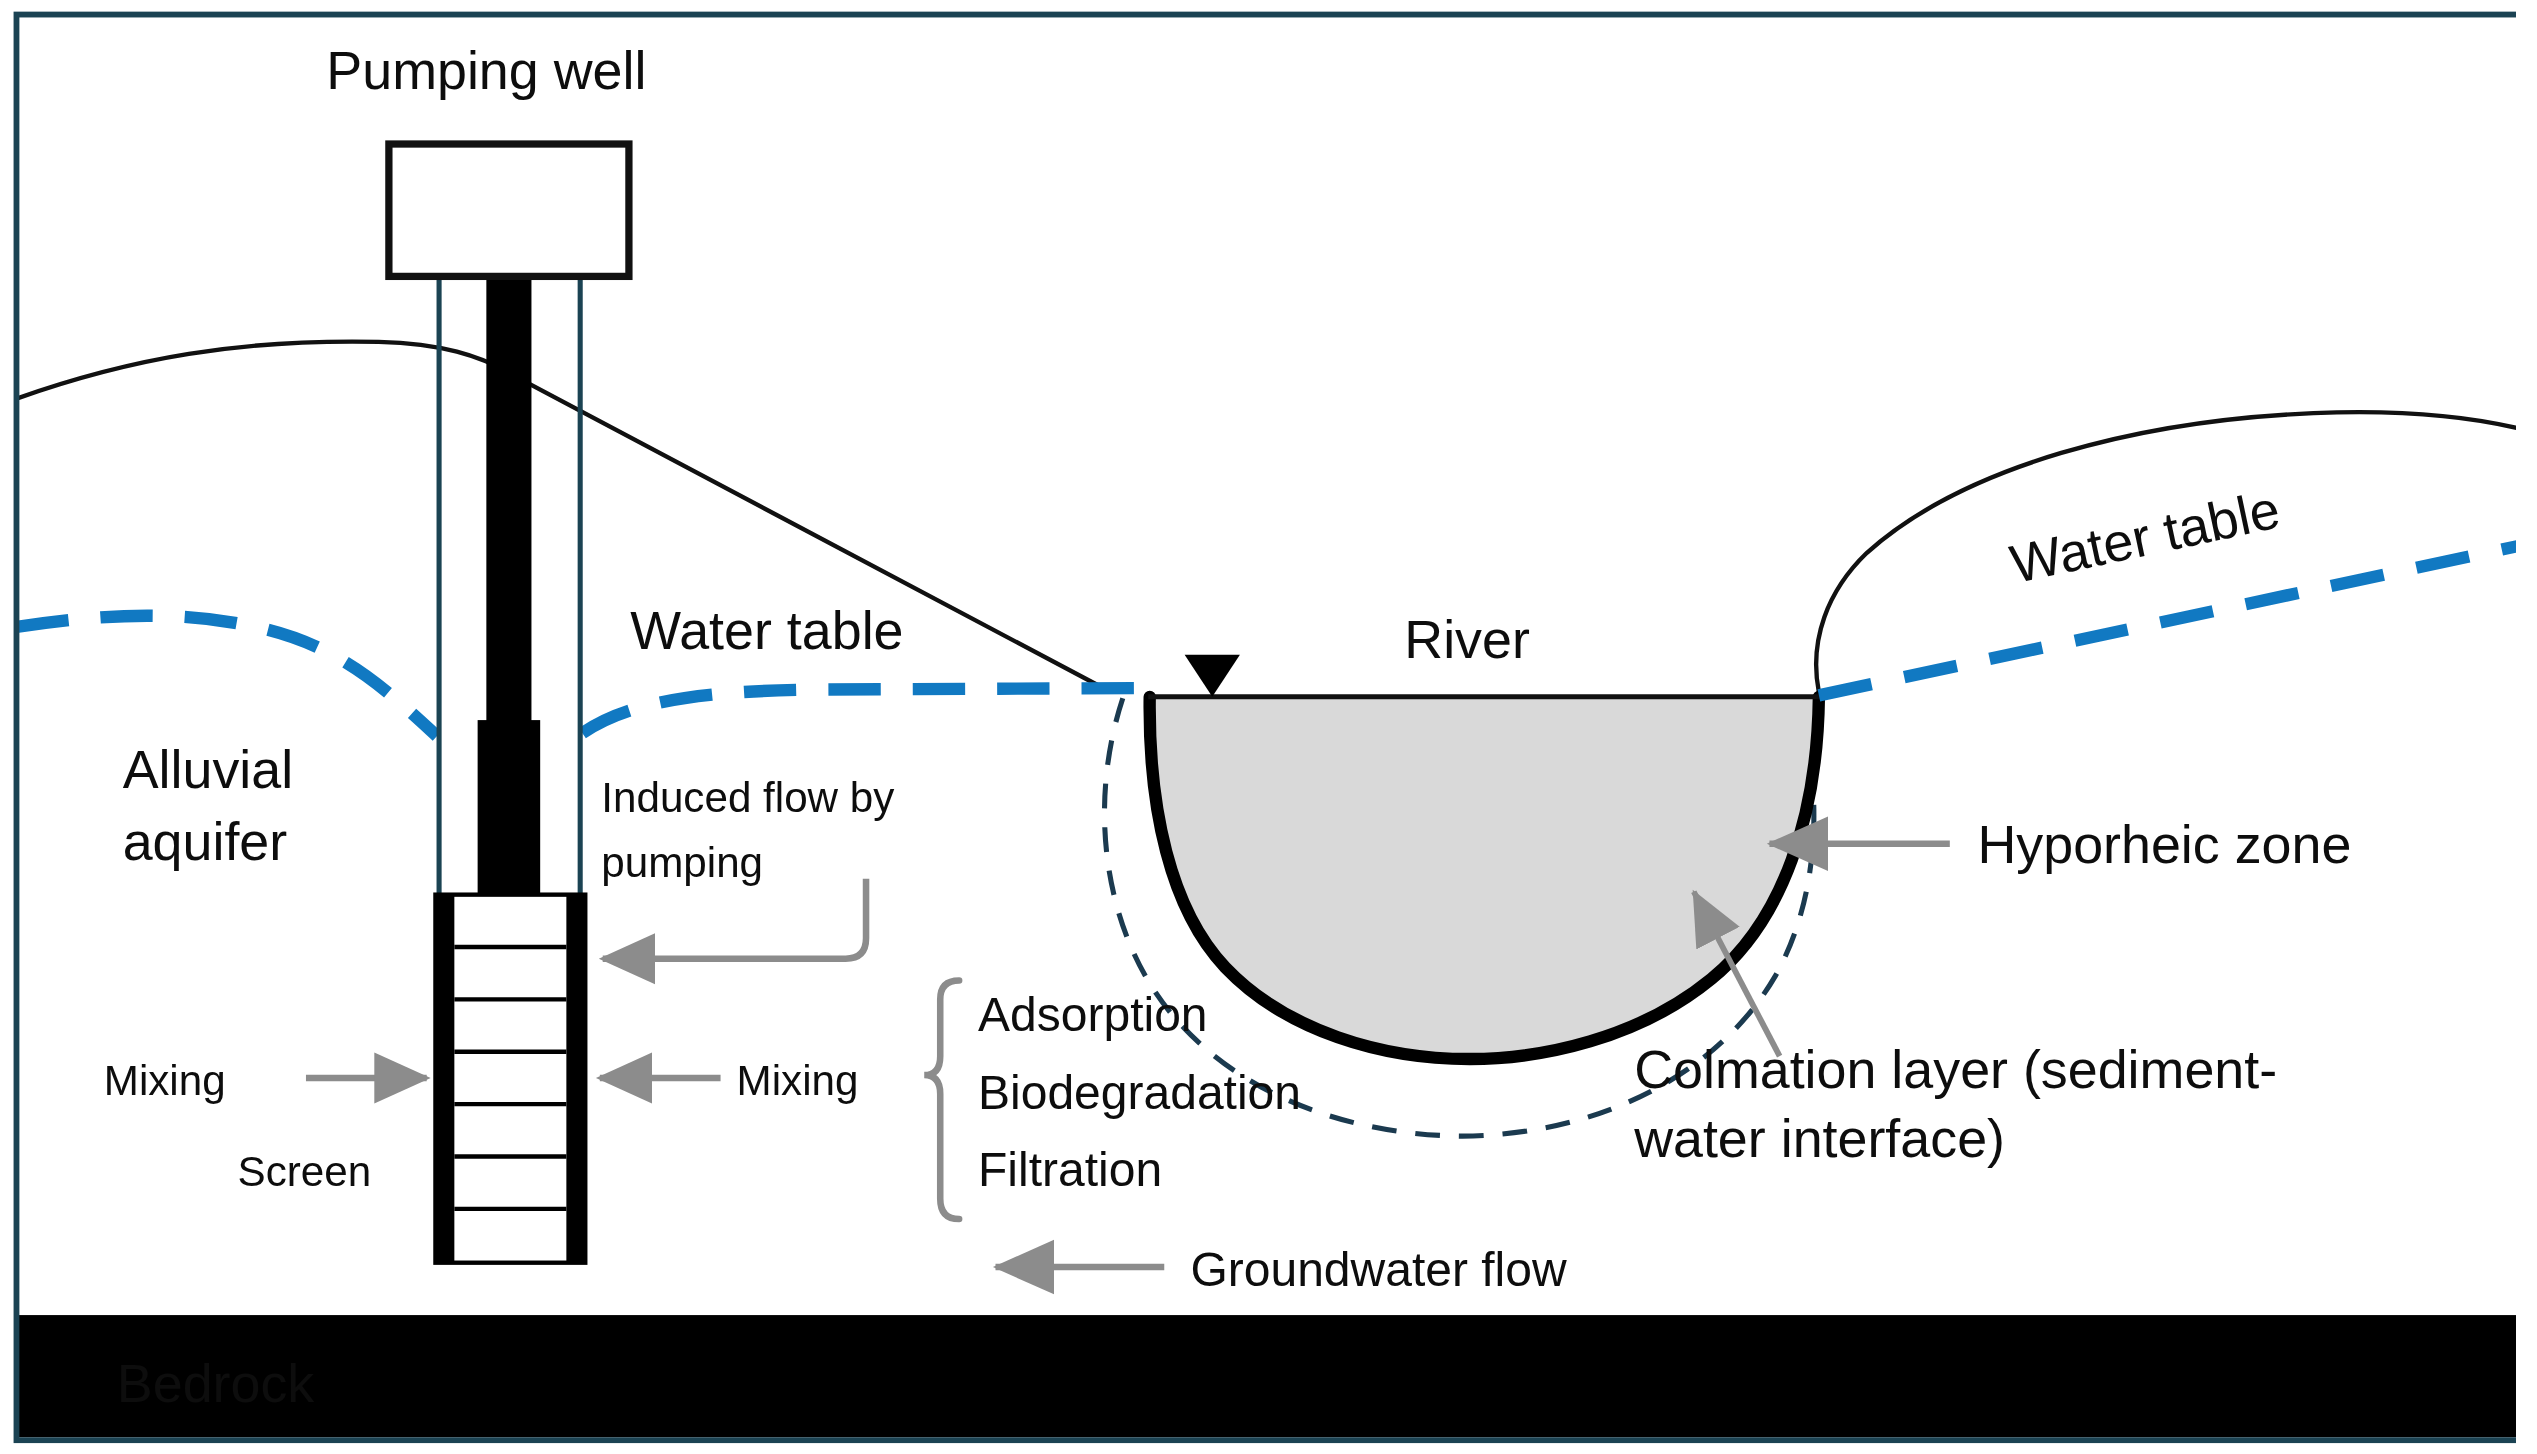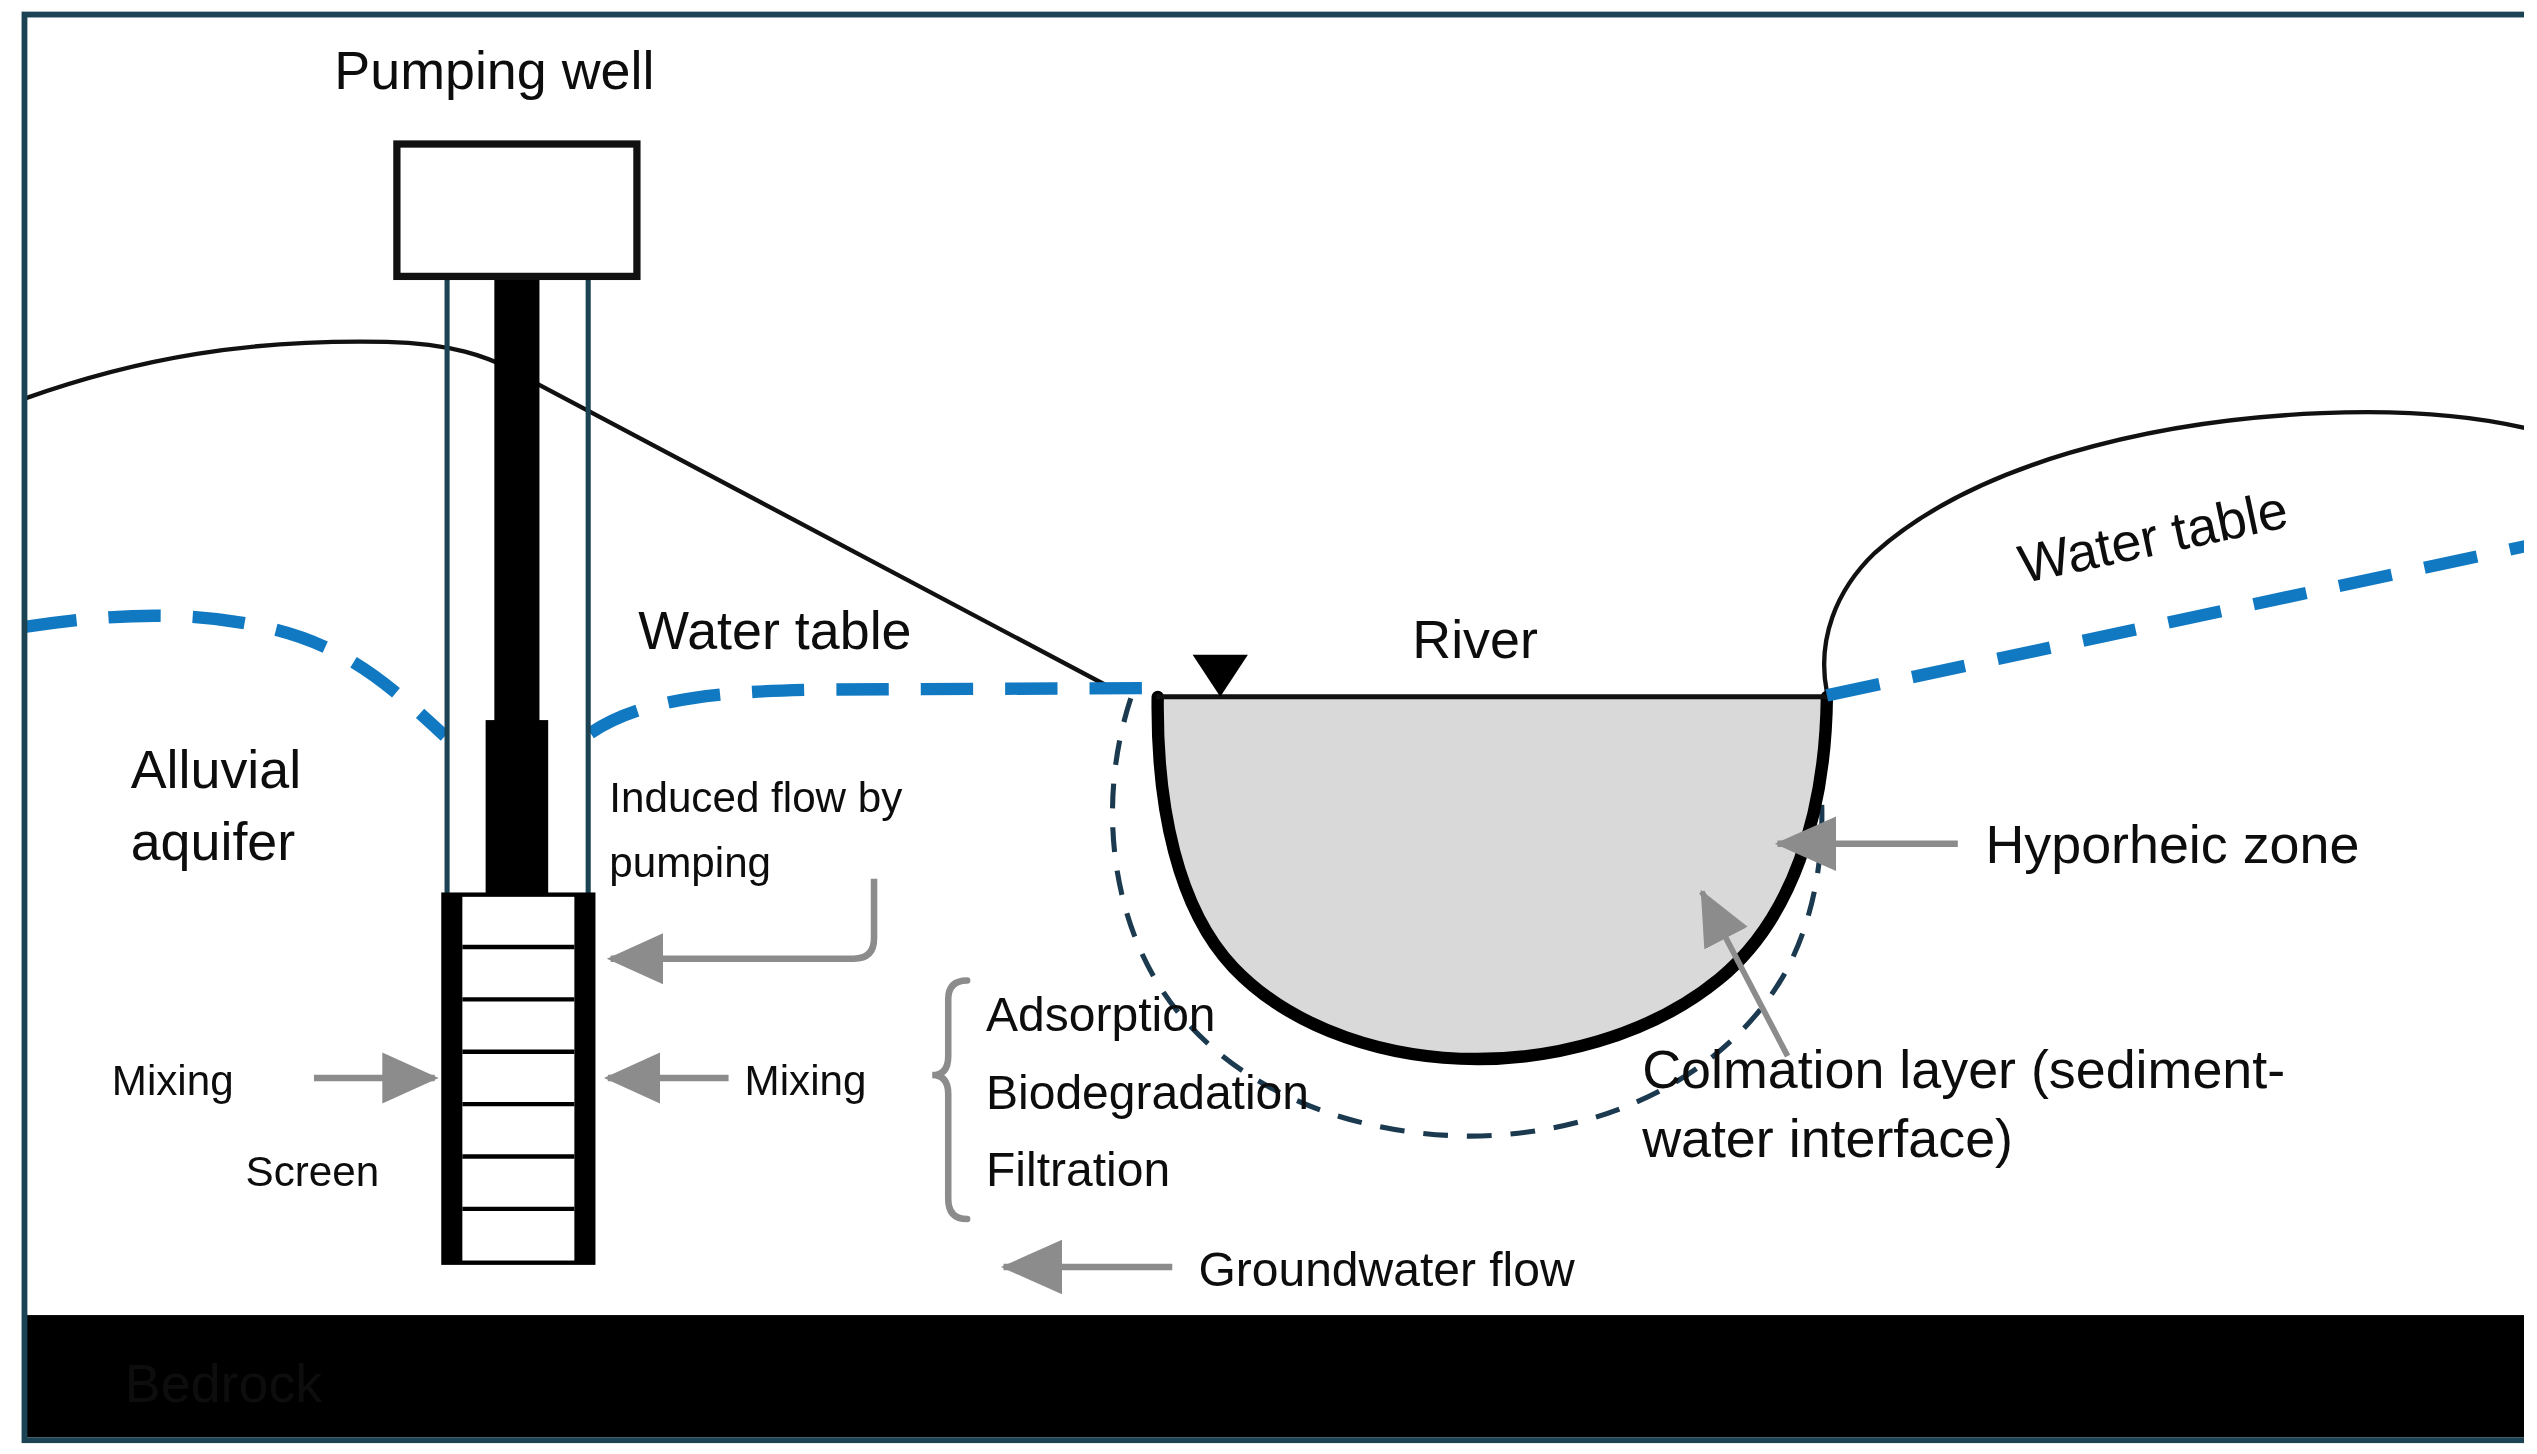--- a/index.html
+++ b/index.html
@@ -10,21 +10,20 @@
   }
   body {
     font-family: "Liberation Sans", sans-serif;
   }
   #stage {
     position: relative;
     width: 2516px;
     height: 1454px;
     background: #ffffff;
     overflow: hidden;
-    margin-left: 8px;
   }
   #diagram {
     position: absolute;
     inset: 0;
     width: 2538px;
     height: 1454px;
     display: block;
   }
   text { font-family: "Liberation Sans", sans-serif; fill: #0d0d0d; }
   .t-big   { font-size: 74px; }

